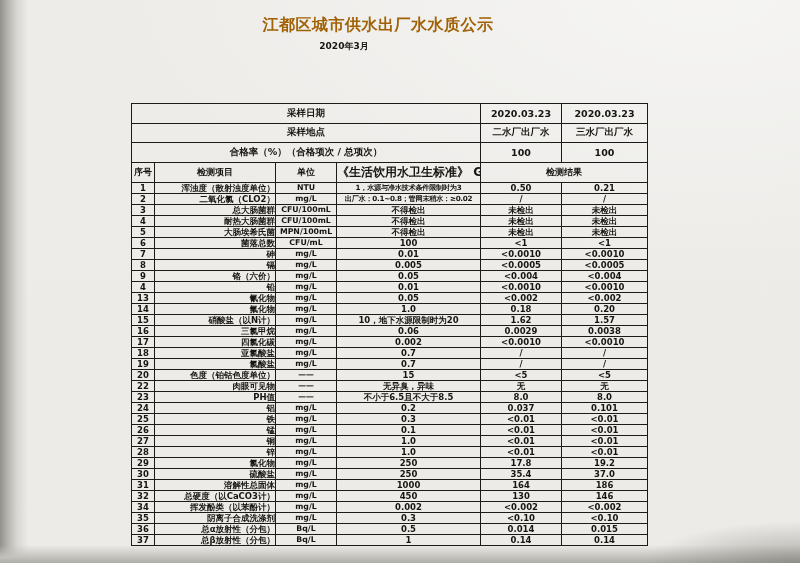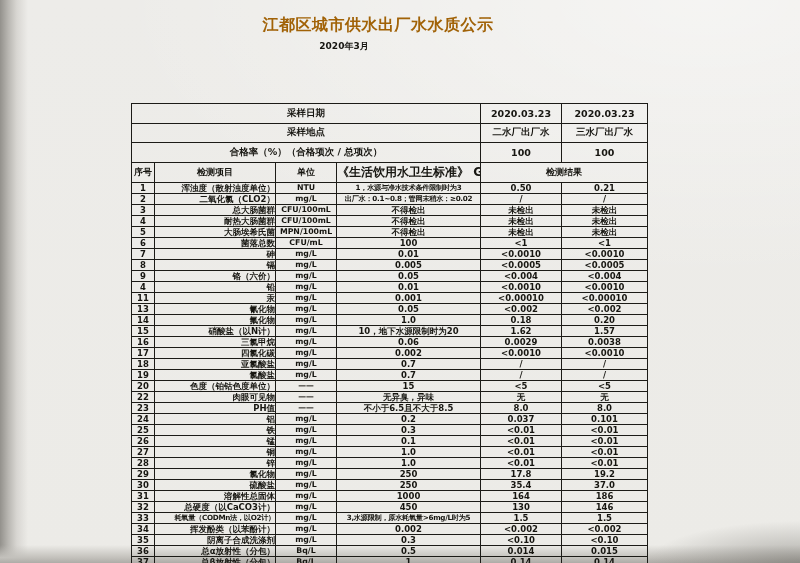--- a/index.html
+++ b/index.html
@@ -174,28 +174,20 @@
       </tr>
       <tr class="data">
         <td class="c0">4</td>
         <td class="c1">铅</td>
         <td class="c2">mg/L</td>
         <td class="c3">0.01</td>
         <td class="c4">&lt;0.0010</td>
         <td class="c5">&lt;0.0010</td>
       </tr>
       <tr class="data">
-        <td class="c0">11</td>
-        <td class="c1">汞</td>
-        <td class="c2">mg/L</td>
-        <td class="c3">0.001</td>
-        <td class="c4">&lt;0.00010</td>
-        <td class="c5">&lt;0.00010</td>
-      </tr>
-      <tr class="data">
         <td class="c0">13</td>
         <td class="c1">氰化物</td>
         <td class="c2">mg/L</td>
         <td class="c3">0.05</td>
         <td class="c4">&lt;0.002</td>
         <td class="c5">&lt;0.002</td>
       </tr>
       <tr class="data">
         <td class="c0">14</td>
         <td class="c1">氟化物</td>
@@ -334,28 +326,20 @@
       </tr>
       <tr class="data">
         <td class="c0">32</td>
         <td class="c1">总硬度（以CaCO3计）</td>
         <td class="c2">mg/L</td>
         <td class="c3">450</td>
         <td class="c4">130</td>
         <td class="c5">146</td>
       </tr>
       <tr class="data">
-        <td class="c0">33</td>
-        <td class="c1 tight">耗氧量（CODMn法，以O2计）</td>
-        <td class="c2">mg/L</td>
-        <td class="c3 tight">3,水源限制，原水耗氧量&gt;6mg/L时为5</td>
-        <td class="c4">1.5</td>
-        <td class="c5">1.5</td>
-      </tr>
-      <tr class="data">
         <td class="c0">34</td>
         <td class="c1">挥发酚类（以苯酚计）</td>
         <td class="c2">mg/L</td>
         <td class="c3">0.002</td>
         <td class="c4">&lt;0.002</td>
         <td class="c5">&lt;0.002</td>
       </tr>
       <tr class="data">
         <td class="c0">35</td>
         <td class="c1">阴离子合成洗涤剂</td>

